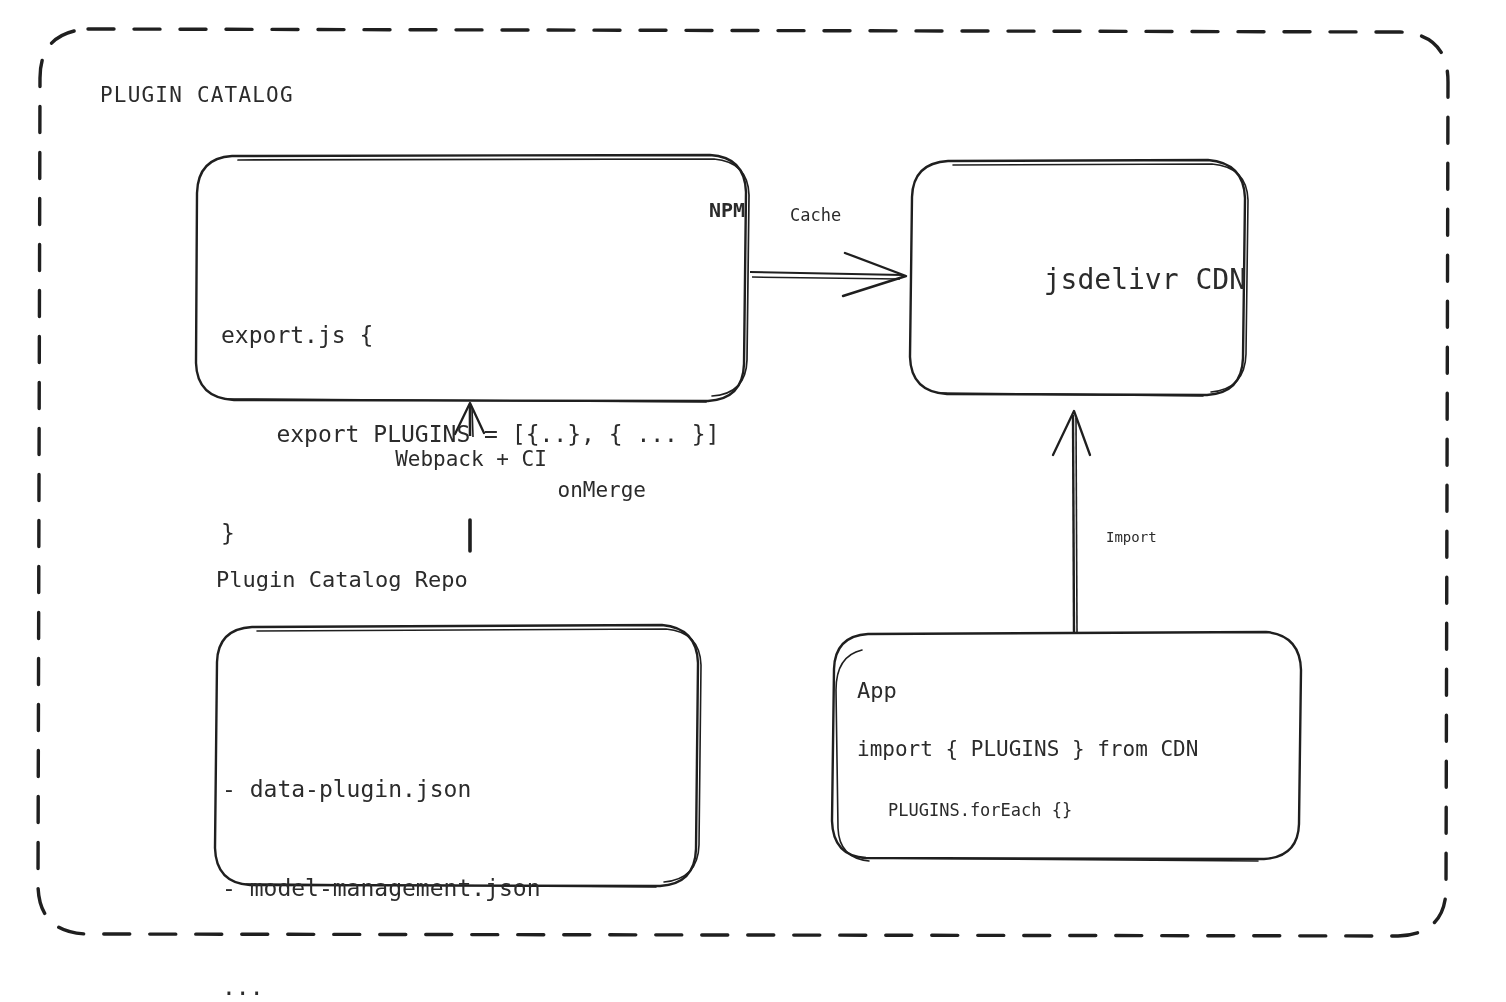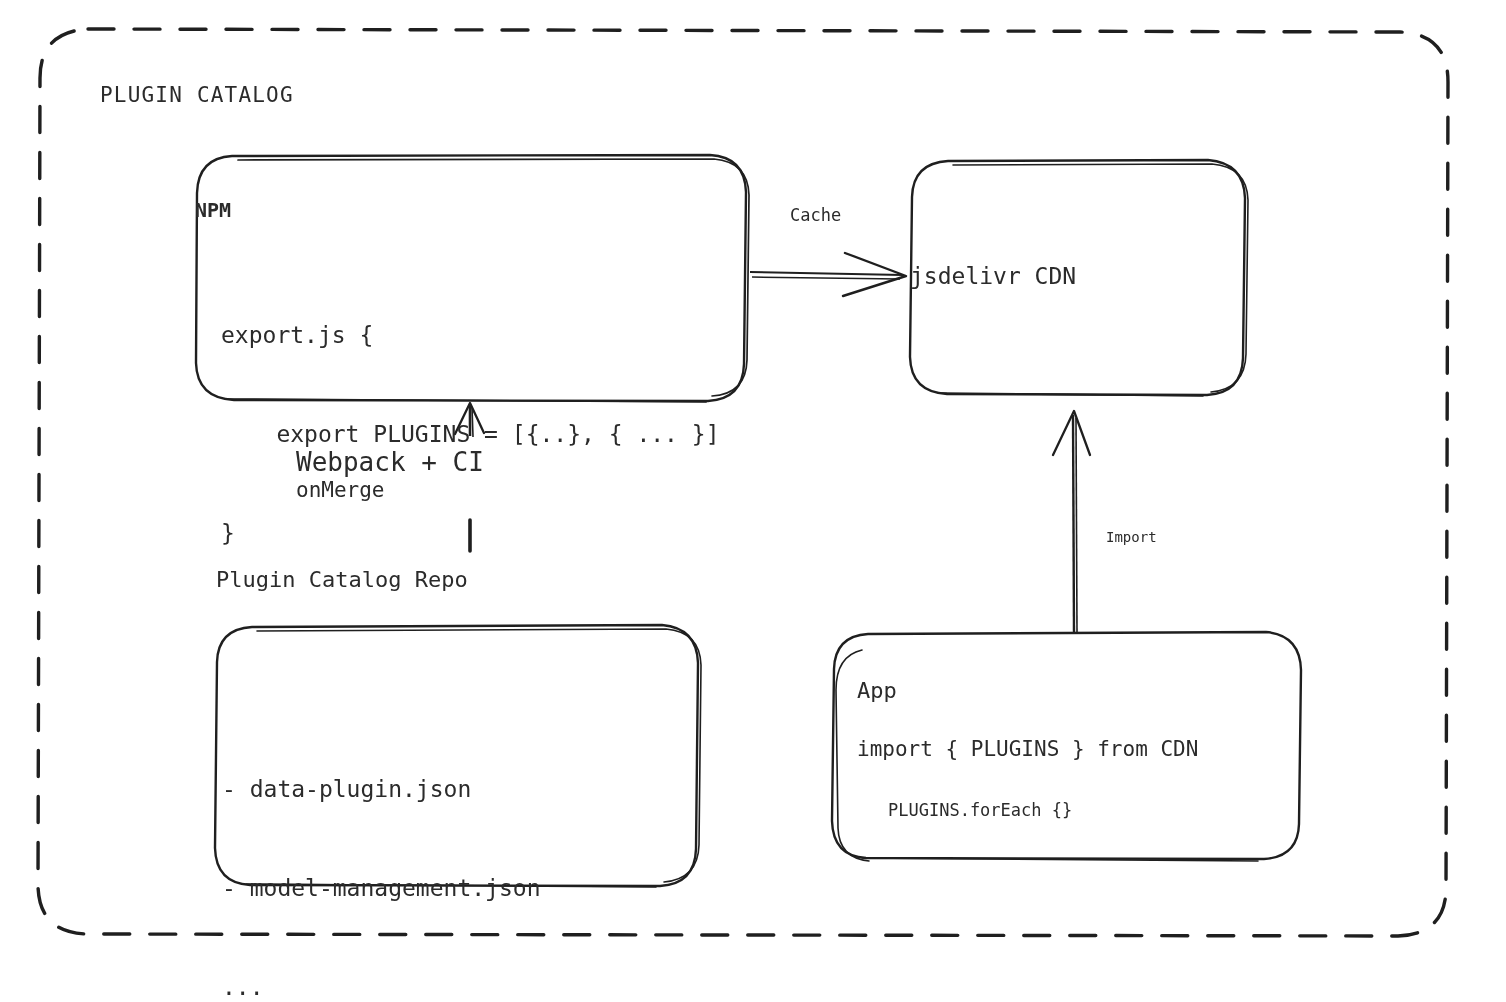--- a/index.html
+++ b/index.html
@@ -41,59 +41,60 @@
     top: 83px;
     font-size: 21px;
     letter-spacing: 1.2px;
   }
 
   
   #npm-title {
     left: 195px;
     top: 198px;
     width: 550px;
-    text-align: left;
+    text-align: right;
     font-size: 20px;
     font-weight: 600;
   }
   #npm-code {
     left: 221px;
     top: 253px;
     font-size: 23px;
     line-height: 33px;
   }
 
   
   #cdn-title {
     left: 910px;
     top: 263px;
     width: 336px;
-    text-align: left;
-    font-size: 23px;
+    text-align: right;
+    font-size: 28px;
   }
 
   
   #cache-label {
     left: 790px;
     top: 205px;
     font-size: 17px;
   }
 
   
   #webpack-line1 {
     left: 296px;
     top: 447px;
     width: 350px;
-    font-size: 26px;
+    text-align: center;
+    font-size: 21px;
   }
   #webpack-line2 {
     left: 296px;
     top: 478px;
     width: 350px;
-    text-align: left;
+    text-align: right;
     font-size: 21px;
   }
 
   
   #repo-label {
     left: 216px;
     top: 567px;
     width: 480px;
     text-align: left;
     font-size: 22px;

